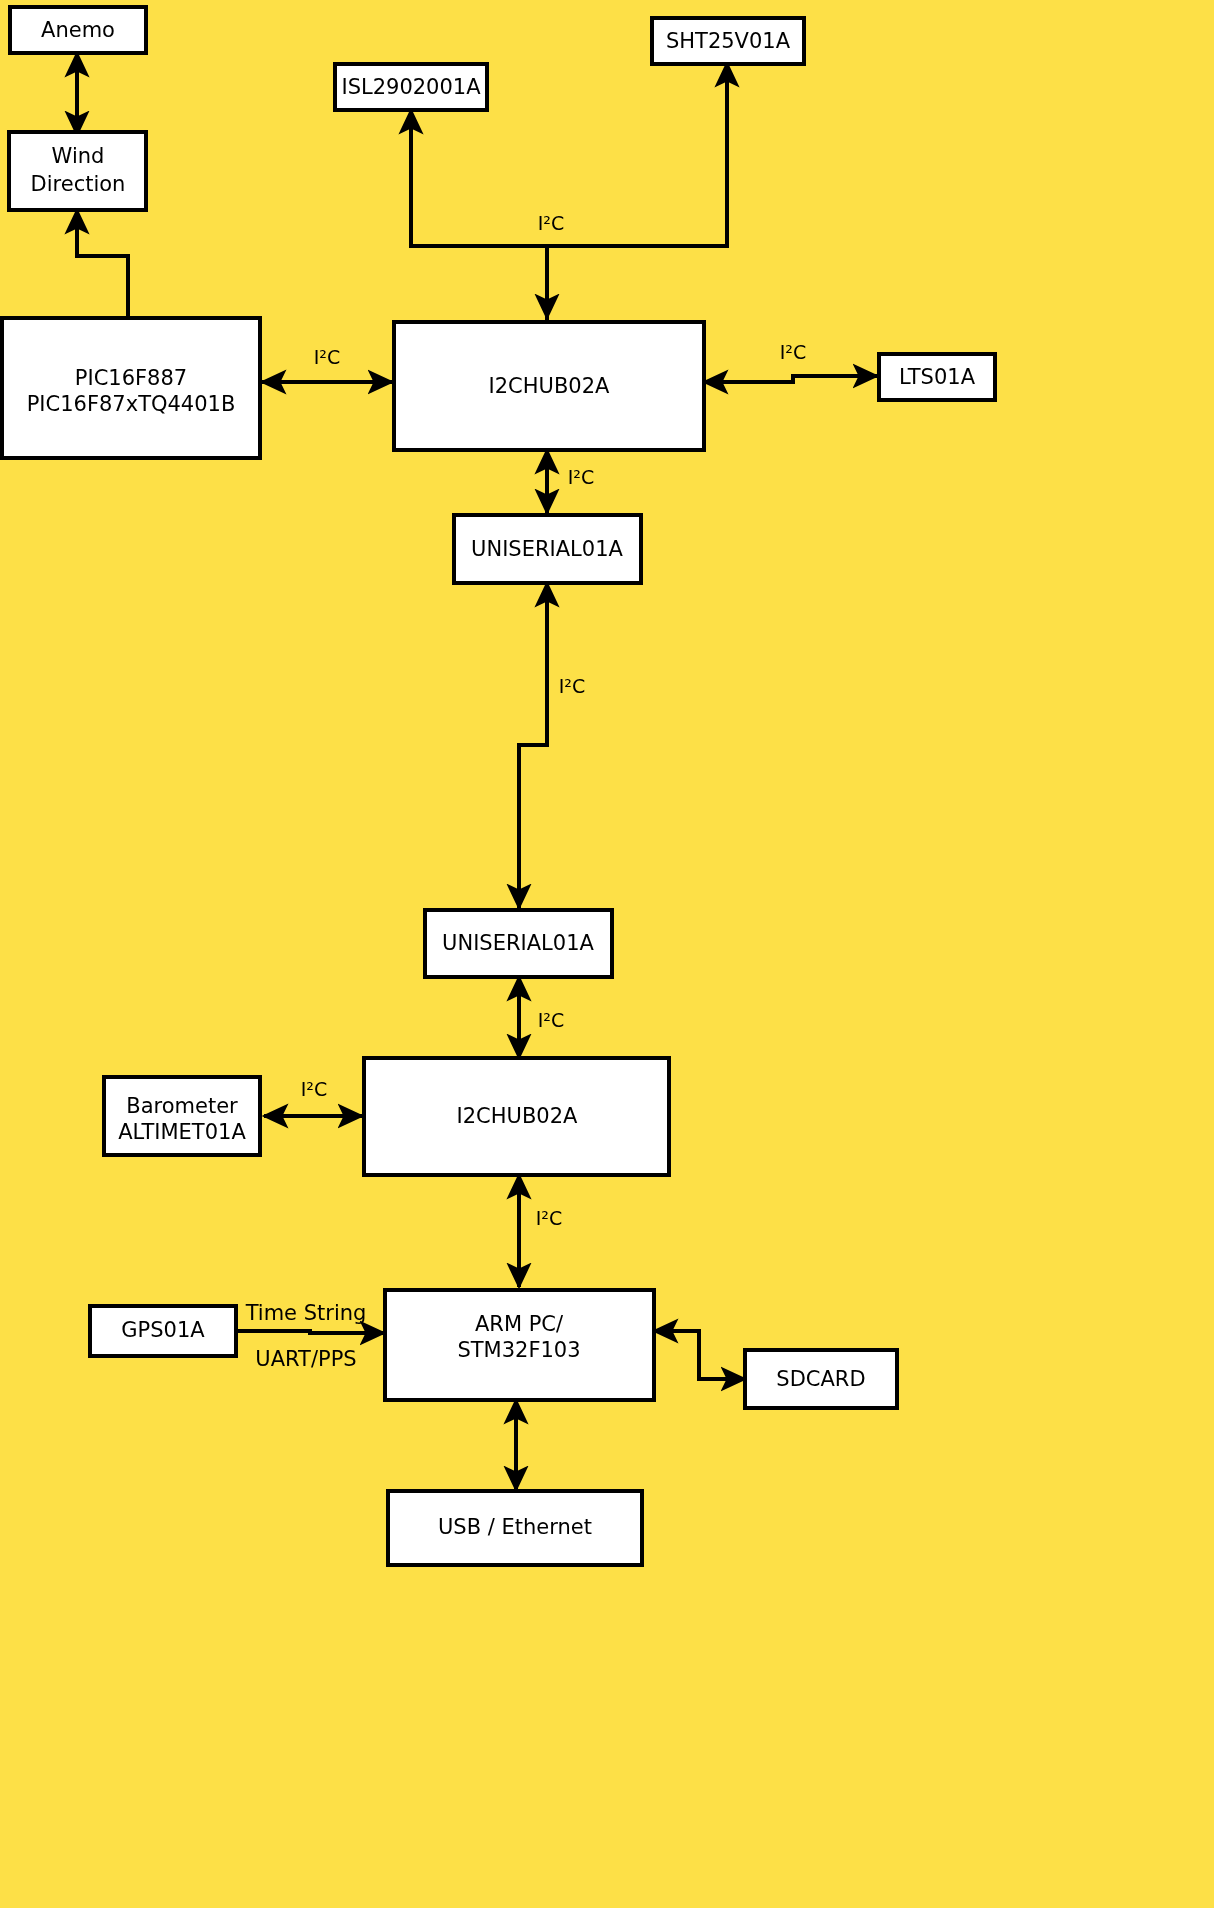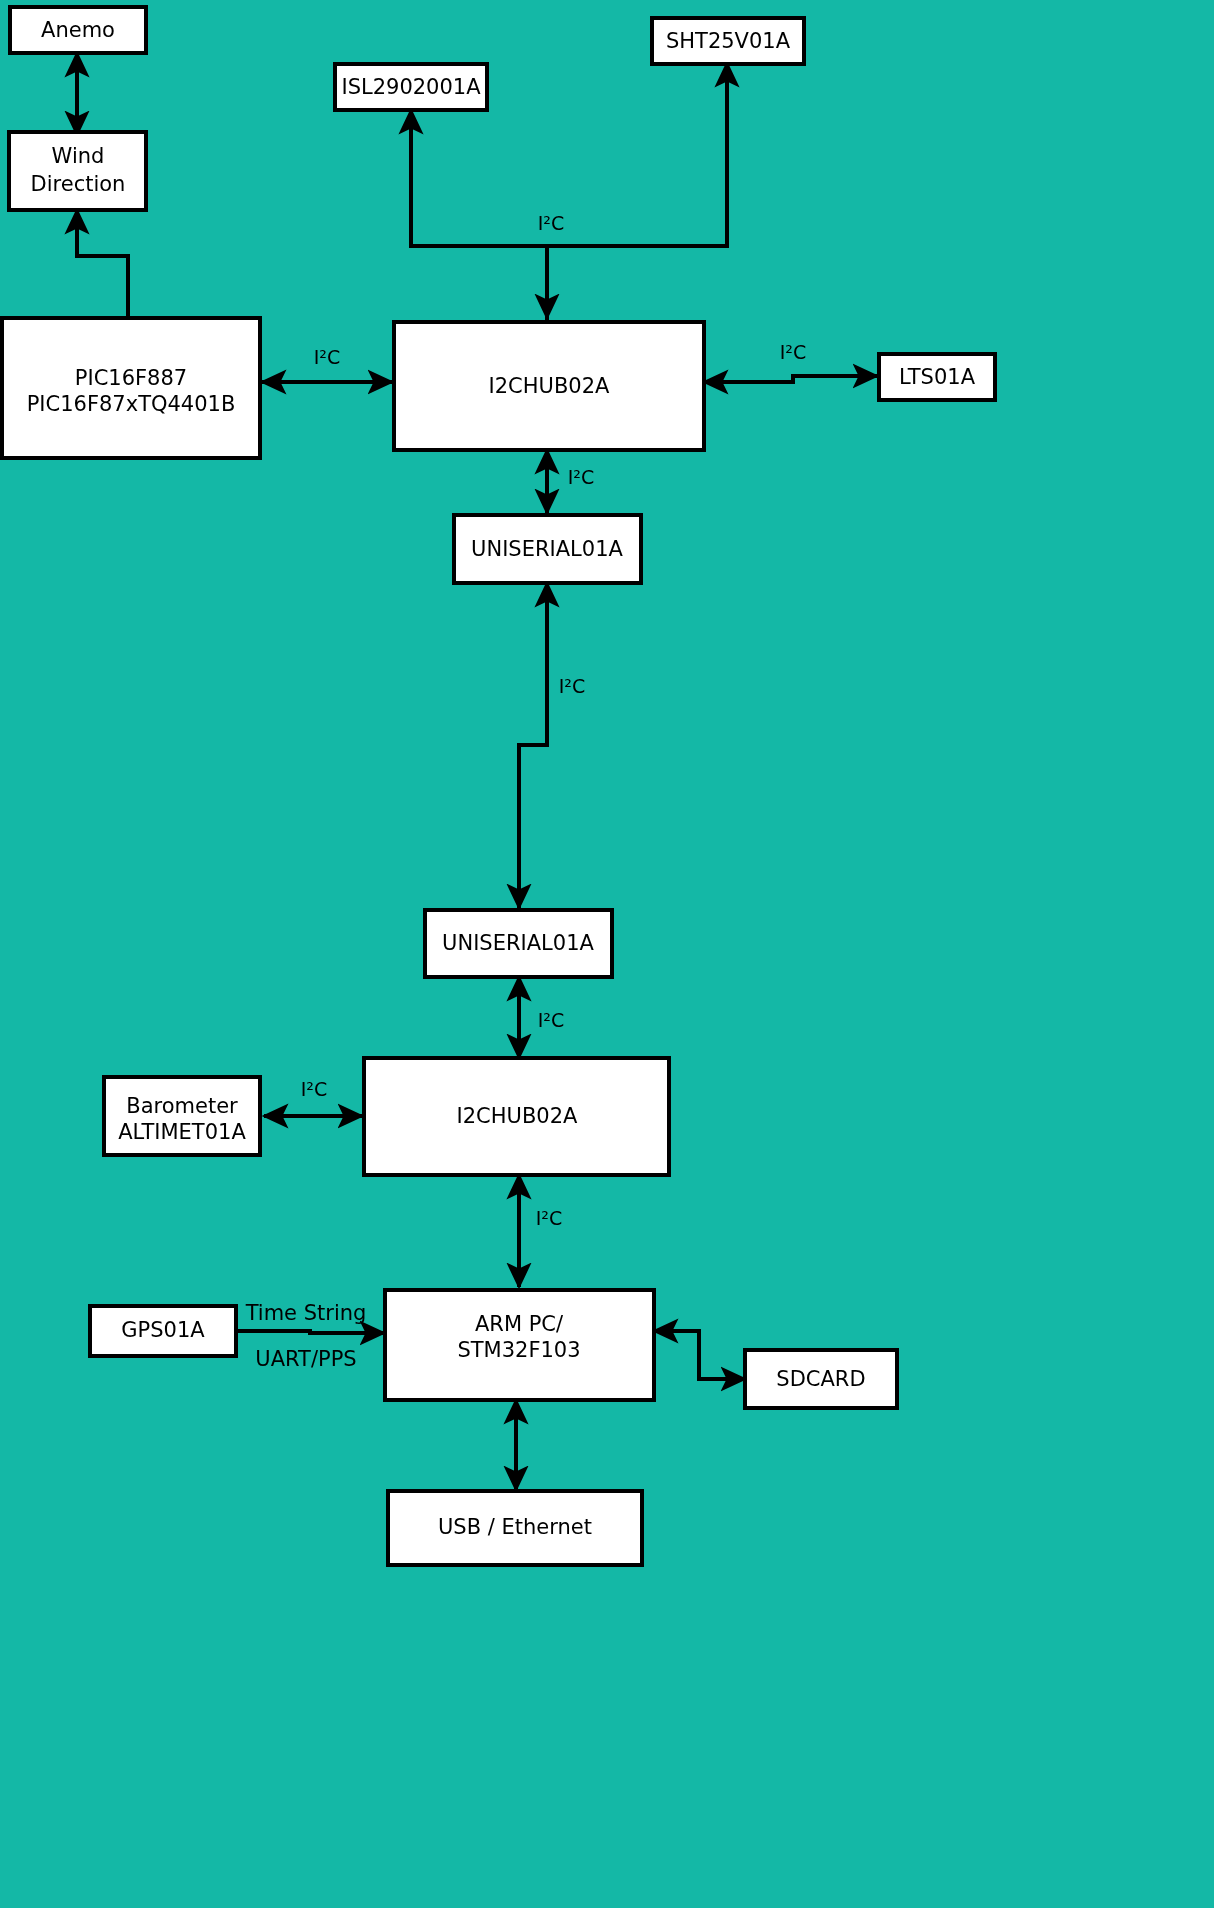--- a/index.html
+++ b/index.html
@@ -10,21 +10,21 @@
   body {
     width: 1214px;
     height: 1908px;
     font-family: "DejaVu Sans", sans-serif;
     overflow: hidden;
   }
   #diagram-root {
     position: relative;
     width: 1214px;
     height: 1908px;
-    background: #14b8a6;
+    background: #fde047;
   }
   svg.diagram {
     display: block;
     width: 1214px;
     height: 1908px;
   }
   .node-box {
     fill: #ffffff;
     stroke: #000000;
     stroke-width: 4;

